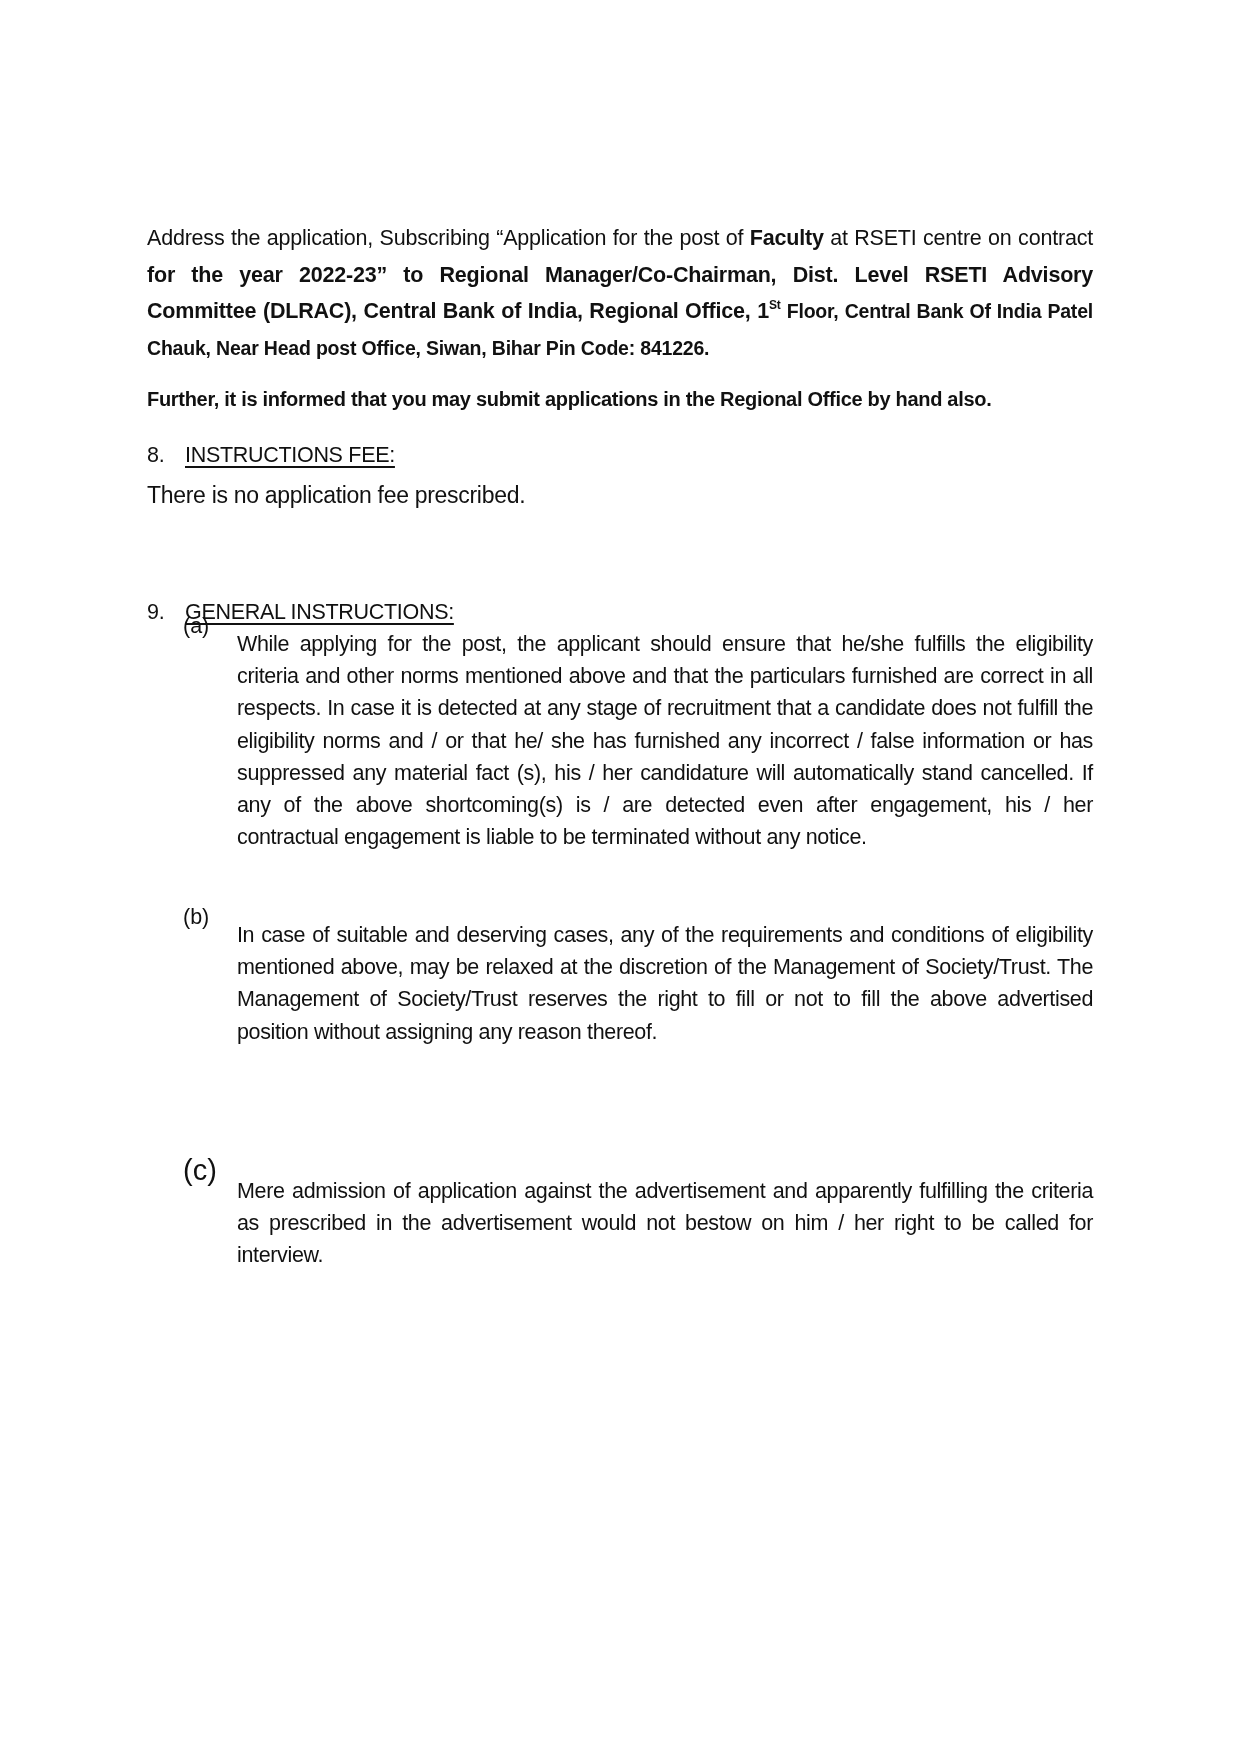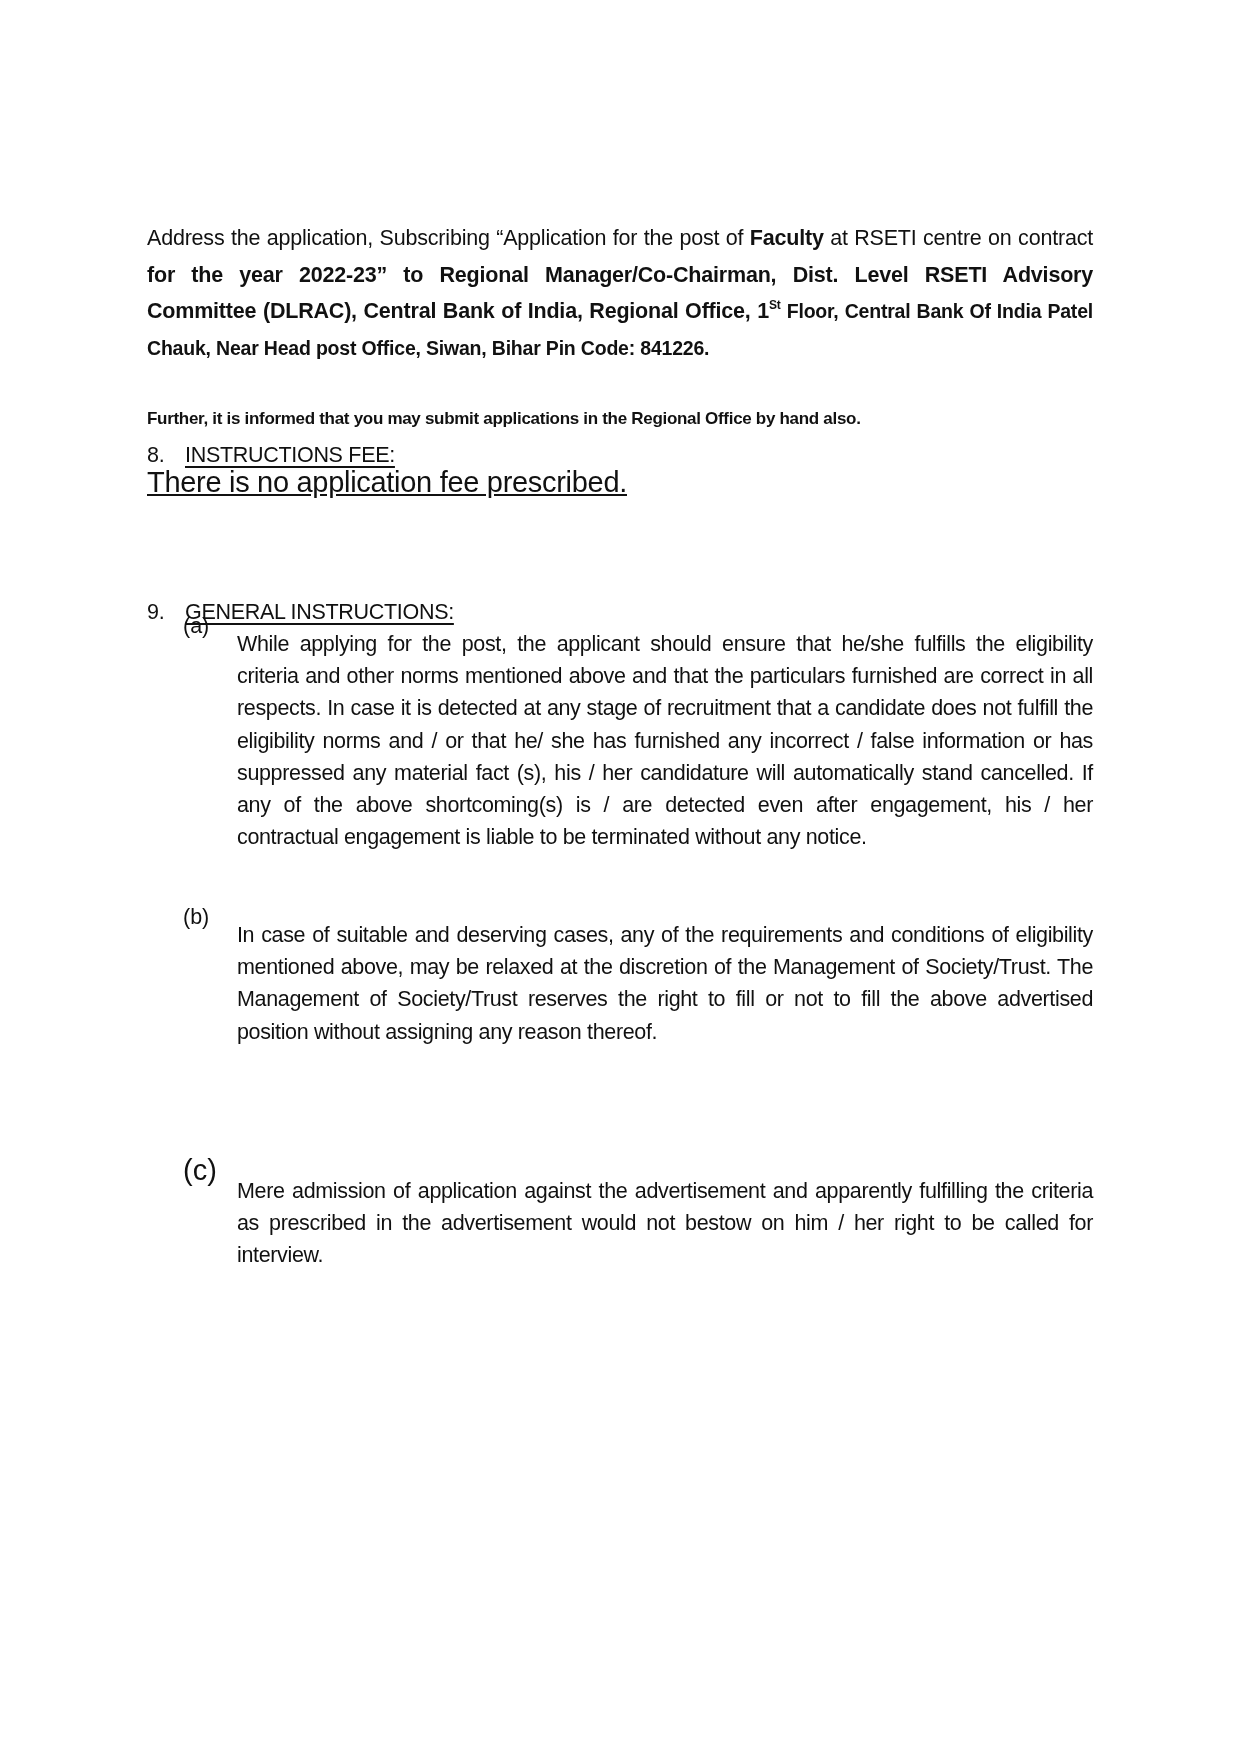--- a/index.html
+++ b/index.html
@@ -33,47 +33,45 @@
     line-height: 36.5px;
     text-align: justify;
     text-align-last: left;
     letter-spacing: -0.2px;
   }
   .intro b { font-weight: bold; }
   .intro .smaller { font-size: 19.5px; }
   .intro sup { font-size: 12px; vertical-align: 9px; line-height: 0; }
   .further {
     top: 387px;
-    font-size: 17px;
+    font-size: 20px;
     line-height: 24px;
     font-weight: bold;
     letter-spacing: -0.3px;
-    margin-top: 20px;
   }
   .heading {
     font-size: 21.5px;
     line-height: 28px;
     letter-spacing: -0.3px;
   }
   .heading .num {
     display: inline-block;
     width: 38px;
   }
   .heading .title {
     text-decoration: underline;
     text-underline-offset: 4px;
     text-decoration-thickness: 1.5px;
   }
   .h8 { top: 441px; }
   .fee-text {
-    top: 468px;
-    font-size: 29px;
+    top: 481px;
+    font-size: 23px;
     line-height: 28px;
     letter-spacing: -0.3px;
-    text-decoration: underline;
   }
   .h9 { top: 554px; margin-top: 44px; }
   .item {
     position: absolute;
     left: 183px;
     width: 910px;
   }
   .item .lbl {
     position: absolute;
     left: 0;

